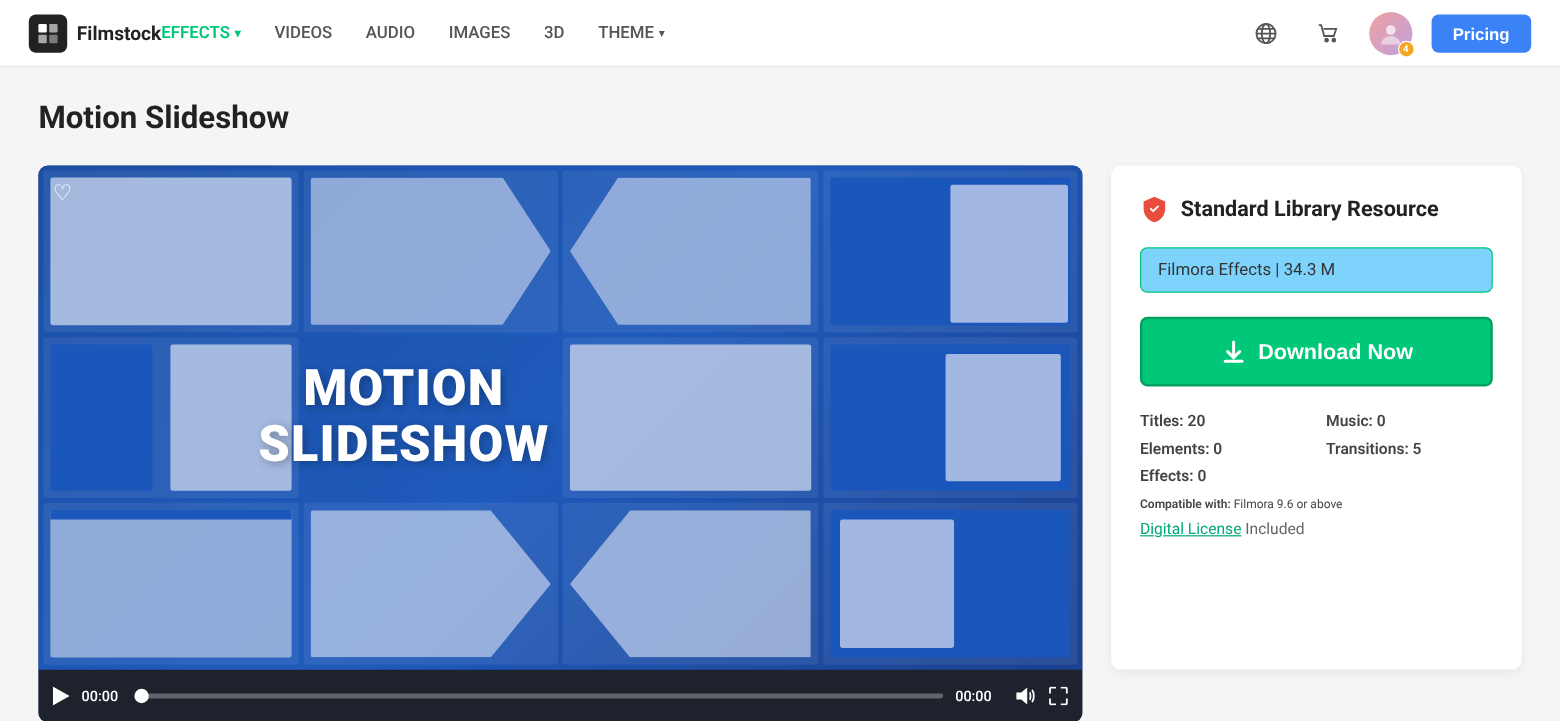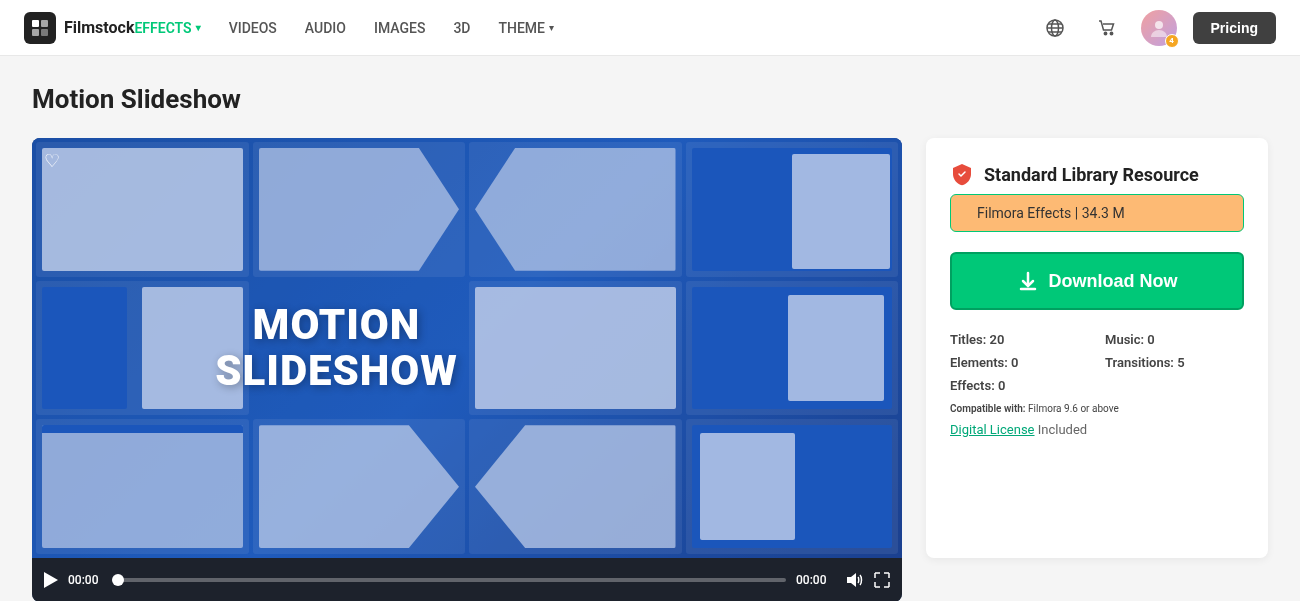--- a/index.html
+++ b/index.html
@@ -105,21 +105,21 @@
       border-radius: 50%;
       display: flex;
       align-items: center;
       justify-content: center;
       color: #fff;
       font-size: 8px;
       font-weight: bold;
       border: 1px solid #fff;
     }
     .pricing-btn {
-      background: #404040;
+      background: #3b82f6;
       color: #fff;
       border: none;
       border-radius: 6px;
       padding: 8px 18px;
       font-size: 14px;
       font-weight: 600;
       cursor: pointer;
     }
 
     
@@ -259,40 +259,40 @@
       background: #fff;
       border-radius: 8px;
       padding: 24px;
       box-shadow: 0 2px 8px rgba(0,0,0,0.06);
       min-height: 420px;
     }
     .resource-header {
       display: flex;
       align-items: center;
       gap: 10px;
-      margin-bottom: 8px;
+      margin-bottom: 20px;
     }
     .shield-icon {
       width: 24px;
       height: 24px;
       color: #e74c3c;
     }
     .resource-title {
       font-size: 18px;
       font-weight: 700;
       color: #222;
     }
     .file-info-box {
       border: 1.5px solid #00c878;
       border-radius: 6px;
-      padding: 10px 26px;
+      padding: 10px 14px;
       font-size: 14px;
       color: #333;
       margin-bottom: 20px;
-      background: #fdba74;
+      background: #7dd3fc;
     }
     .download-btn {
       width: 100%;
       background: #00c878;
       color: #fff;
       border: 2px solid #00a060;
       border-radius: 6px;
       padding: 16px;
       font-size: 18px;
       font-weight: 700;

